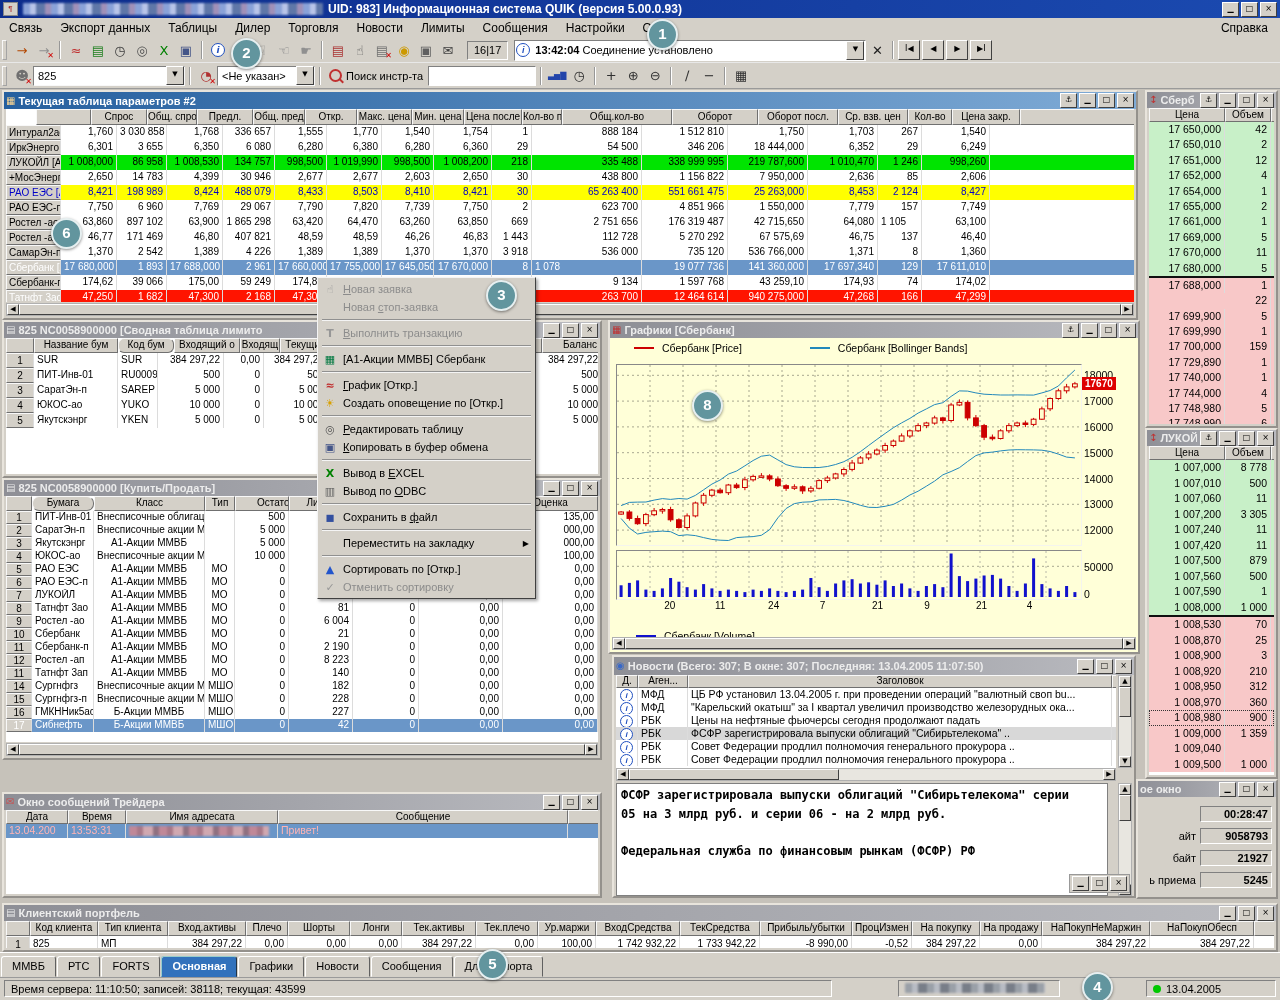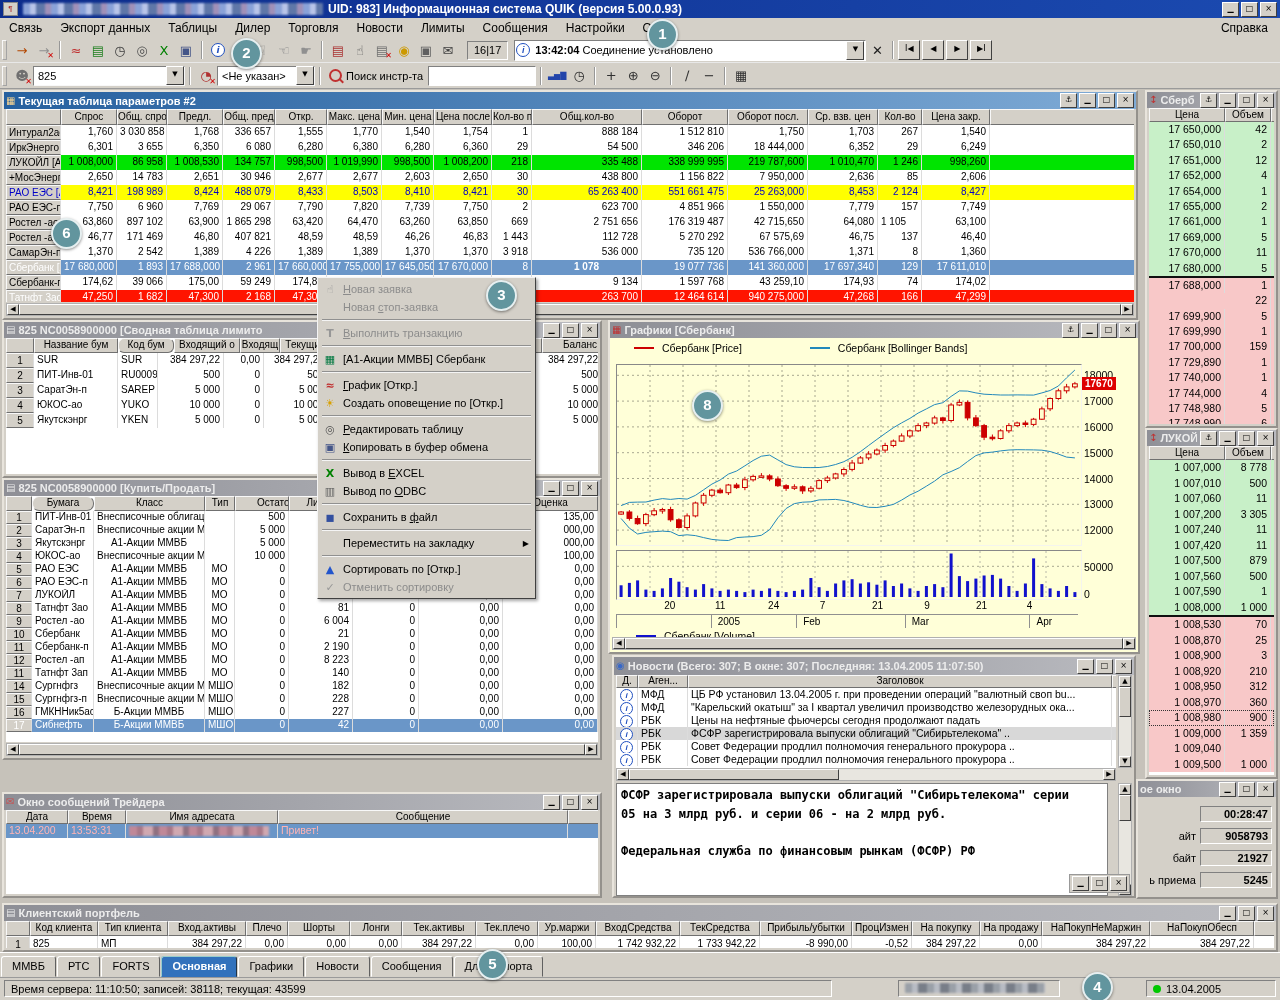--- a/index.html
+++ b/index.html
@@ -247,21 +247,21 @@
       <span class="wico" style="color:#ffd890">▦</span>
       <span class="tt">Текущая таблица параметров #2</span>
       <span class="winbtns">
         <span class="wbtn">⚓</span>
         <span class="wbtn">▁</span>
         <span class="wbtn">□</span>
         <span class="wbtn">×</span>
       </span>
     </div>
     <div class="qtable" style="inset: 17px 2px 16px; font-size: 10px;">
-        <div class="trow" style="height: 16px;">
+        <div class="trow" style="height: 16px; margin-left: 30px;">
           <div class="hcell" style="width: 55px; line-height: 13px;"></div>
           <div class="hcell" style="width: 56px; line-height: 13px;">Спрос</div>
           <div class="hcell" style="width: 50px; line-height: 13px;">Общ. спро</div>
           <div class="hcell" style="width: 56px; line-height: 13px;">Предл.</div>
           <div class="hcell" style="width: 52px; line-height: 13px;">Общ. пред</div>
           <div class="hcell" style="width: 52px; line-height: 13px;">Откр.</div>
           <div class="hcell" style="width: 55px; line-height: 13px;">Макс. цена</div>
           <div class="hcell" style="width: 52px; line-height: 13px;">Мин. цена</div>
           <div class="hcell" style="width: 58px; line-height: 13px;">Цена после</div>
           <div class="hcell" style="width: 40px; line-height: 13px;">Кол-во п</div>
@@ -327,21 +327,21 @@
           <div class="cell" style="width: 80px; line-height: 14px; text-align: right;">219 787,600</div>
           <div class="cell" style="width: 70px; line-height: 14px; text-align: right;">1 010,470</div>
           <div class="cell" style="width: 44px; line-height: 14px; text-align: right;">1 246</div>
           <div class="cell" style="width: 68px; line-height: 14px; text-align: right;">998,260</div>
           <div class="cell fillc"></div>
         </div>
         <div class="trow" style="height: 15px;">
           <div class="cell rowhdr" style="width: 55px; line-height: 14px; text-align: left;">+МосЭнерго</div>
           <div class="cell" style="width: 56px; line-height: 14px; text-align: right;">2,650</div>
           <div class="cell" style="width: 50px; line-height: 14px; text-align: right;">14 783</div>
-          <div class="cell" style="width: 56px; line-height: 14px; text-align: right;">2,651</div>
+          <div class="cell" style="width: 56px; line-height: 14px; text-align: right;">4,399</div>
           <div class="cell" style="width: 52px; line-height: 14px; text-align: right;">30 946</div>
           <div class="cell" style="width: 52px; line-height: 14px; text-align: right;">2,677</div>
           <div class="cell" style="width: 55px; line-height: 14px; text-align: right;">2,677</div>
           <div class="cell" style="width: 52px; line-height: 14px; text-align: right;">2,603</div>
           <div class="cell" style="width: 58px; line-height: 14px; text-align: right;">2,650</div>
           <div class="cell" style="width: 40px; line-height: 14px; text-align: right;">30</div>
           <div class="cell" style="width: 110px; line-height: 14px; text-align: right;">438 800</div>
           <div class="cell" style="width: 86px; line-height: 14px; text-align: right;">1 156 822</div>
           <div class="cell" style="width: 80px; line-height: 14px; text-align: right;">7 950,000</div>
           <div class="cell" style="width: 70px; line-height: 14px; text-align: right;">2,636</div>
@@ -448,21 +448,21 @@
           <div class="cell rowhdr" style="width: 55px; line-height: 14px; text-align: left;">Сбербанк [А</div>
           <div class="cell" style="width: 56px; line-height: 14px; text-align: right;">17 680,000</div>
           <div class="cell" style="width: 50px; line-height: 14px; text-align: right;">1 893</div>
           <div class="cell" style="width: 56px; line-height: 14px; text-align: right;">17 688,000</div>
           <div class="cell" style="width: 52px; line-height: 14px; text-align: right;">2 961</div>
           <div class="cell" style="width: 52px; line-height: 14px; text-align: right;">17 660,000</div>
           <div class="cell" style="width: 55px; line-height: 14px; text-align: right;">17 755,000</div>
           <div class="cell" style="width: 52px; line-height: 14px; text-align: right;">17 645,050</div>
           <div class="cell" style="width: 58px; line-height: 14px; text-align: right;">17 670,000</div>
           <div class="cell" style="width: 40px; line-height: 14px; text-align: right;">8</div>
-          <div class="cell" style="width: 110px; line-height: 14px; text-align: center; font-weight: bold;">1 078</div>
+          <div class="cell" style="width: 110px; line-height: 14px; text-align: left;">1 078</div>
           <div class="cell" style="width: 86px; line-height: 14px; text-align: right;">19 077 736</div>
           <div class="cell" style="width: 80px; line-height: 14px; text-align: right;">141 360,000</div>
           <div class="cell" style="width: 70px; line-height: 14px; text-align: right;">17 697,340</div>
           <div class="cell" style="width: 44px; line-height: 14px; text-align: right;">129</div>
           <div class="cell" style="width: 68px; line-height: 14px; text-align: right;">17 611,010</div>
           <div class="cell fillc"></div>
         </div>
         <div class="trow" style="height: 15px;">
           <div class="cell rowhdr" style="width: 55px; line-height: 14px; text-align: left;">Сбербанк-п</div>
           <div class="cell" style="width: 56px; line-height: 14px; text-align: right;">174,62</div>
@@ -1075,27 +1075,20 @@
       <div id="chart-xticks">
           <span class="xlab" style="left: 54.13px; top: 262px;">20</span>
           <span class="xlab" style="left: 104.95px; top: 262px;">11</span>
           <span class="xlab" style="left: 158.08px; top: 262px;">24</span>
           <span class="xlab" style="left: 209.824px; top: 262px;">7</span>
           <span class="xlab" style="left: 262.03px; top: 262px;">21</span>
           <span class="xlab" style="left: 314.236px; top: 262px;">9</span>
           <span class="xlab" style="left: 365.98px; top: 262px;">21</span>
           <span class="xlab" style="left: 416.8px; top: 262px;">4</span>
         </div>
-      <div id="chart-months" style="left:6px;top:276px;width:464px">
-          <span class="mcell" style="width: 94.71px;"></span>
-          <span class="mcell" style="width: 85.47px;">2005</span>
-          <span class="mcell" style="width: 108.57px;">Feb</span>
-          <span class="mcell" style="width: 124.74px;">Mar</span>
-          <span class="mcell" style="width: 48.51px;">Apr</span>
-        </div>
       <div class="legrow" style="left:26px;top:292px">
         <span class="legdash" style="border-color:#1111cc"></span>
         <span>Сбербанк [Volume]</span>
       </div>
       <div class="hscroll" style="left:2px;right:2px;bottom:2px">
         <span class="sbtn">◀</span>
         <span class="sthumb" style="flex:1"></span>
         <span class="sbtn">▶</span>
       </div>
     </div>

